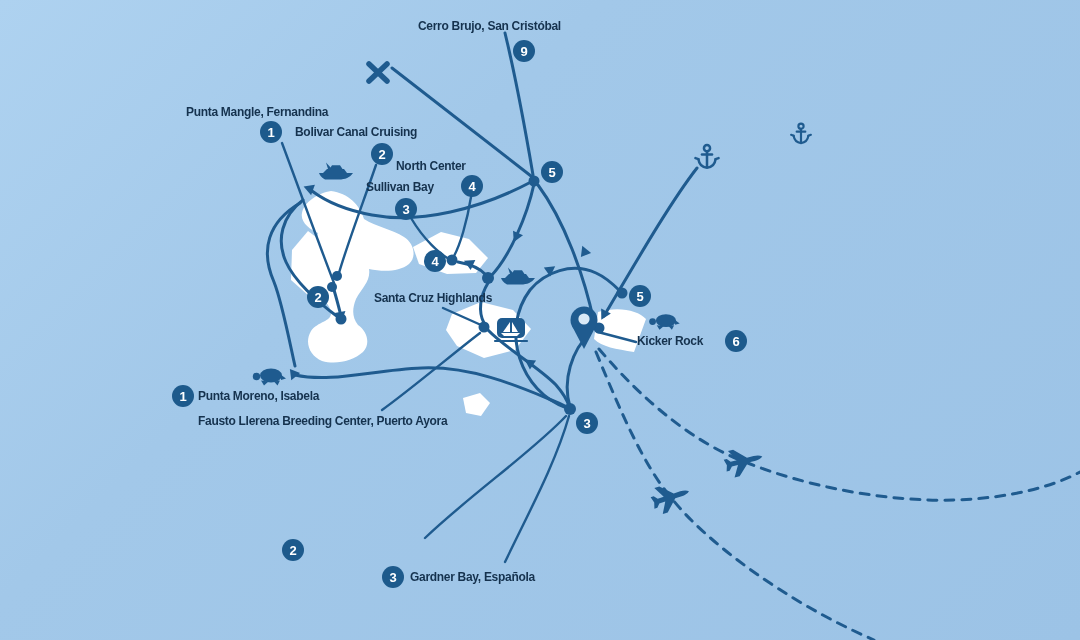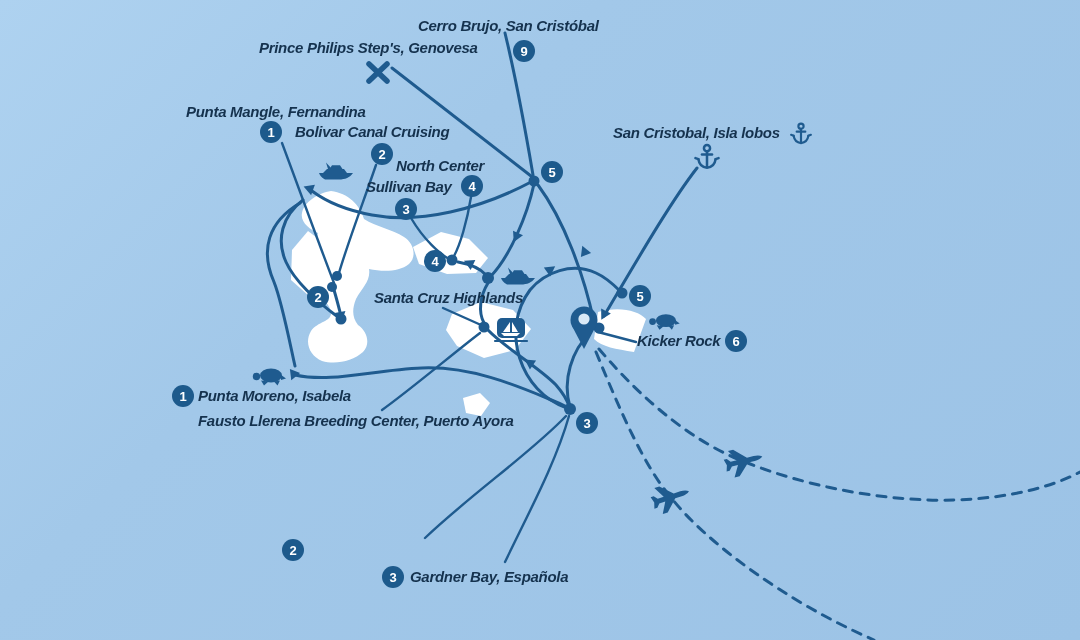--- a/index.html
+++ b/index.html
@@ -6,22 +6,22 @@
   .map{
     position:relative;
     width:1080px;height:640px;
     overflow:hidden;
     background:linear-gradient(135deg,#aed2f0 0%,#a2c8e9 35%,#9cc3e6 100%);
     font-family:"Liberation Sans","DejaVu Sans",sans-serif;
   }
   .map svg{position:absolute;left:0;top:0;}
   .lbl{
     position:absolute;
-    font-size:15px;font-weight:bold;letter-spacing:-0.3px;
-    color:#15324e;white-space:nowrap;line-height:18px;font-style:italic;
+    font-size:12px;font-weight:bold;letter-spacing:-0.3px;
+    color:#15324e;white-space:nowrap;line-height:18px;
   }
   .badge{
     position:absolute;width:22px;height:22px;border-radius:50%;
     background:#1d5a8c;color:#fff;
     display:flex;align-items:center;justify-content:center;
     font-size:13px;font-weight:bold;
   }
 </style>
 </head>
 <body>
@@ -167,25 +167,23 @@
   <div class="badge" style="left:629px;top:285px">5</div>
   <div class="badge" style="left:725px;top:330px">6</div>
   <div class="badge" style="left:307px;top:286px">2</div>
   <div class="badge" style="left:424px;top:250px">4</div>
   <div class="badge" style="left:172px;top:385px">1</div>
   <div class="badge" style="left:576px;top:412px">3</div>
   <div class="badge" style="left:282px;top:539px">2</div>
   <div class="badge" style="left:382px;top:566px">3</div>
 
   <div class="lbl" style="left:418px;top:17px">Cerro Brujo, San Cristóbal</div>
-  <div class="lbl" style="left:259px;top:39px">Prince Philips Step's, Genovesa</div>
   <div class="lbl" style="left:295px;top:123px">Bolivar Canal Cruising</div>
   <div class="lbl" style="left:186px;top:103px">Punta Mangle, Fernandina</div>
   <div class="lbl" style="left:396px;top:157px">North Center</div>
   <div class="lbl" style="left:366px;top:178px">Sullivan Bay</div>
-  <div class="lbl" style="left:613px;top:124px">San Cristobal, Isla lobos</div>
   <div class="lbl" style="left:374px;top:289px">Santa Cruz Highlands</div>
   <div class="lbl" style="left:637px;top:332px">Kicker Rock</div>
   <div class="lbl" style="left:198px;top:387px">Punta Moreno, Isabela</div>
   <div class="lbl" style="left:198px;top:412px">Fausto Llerena Breeding Center, Puerto Ayora</div>
   <div class="lbl" style="left:410px;top:568px">Gardner Bay, Española</div>
 
 </div>
 
 </body></html>

